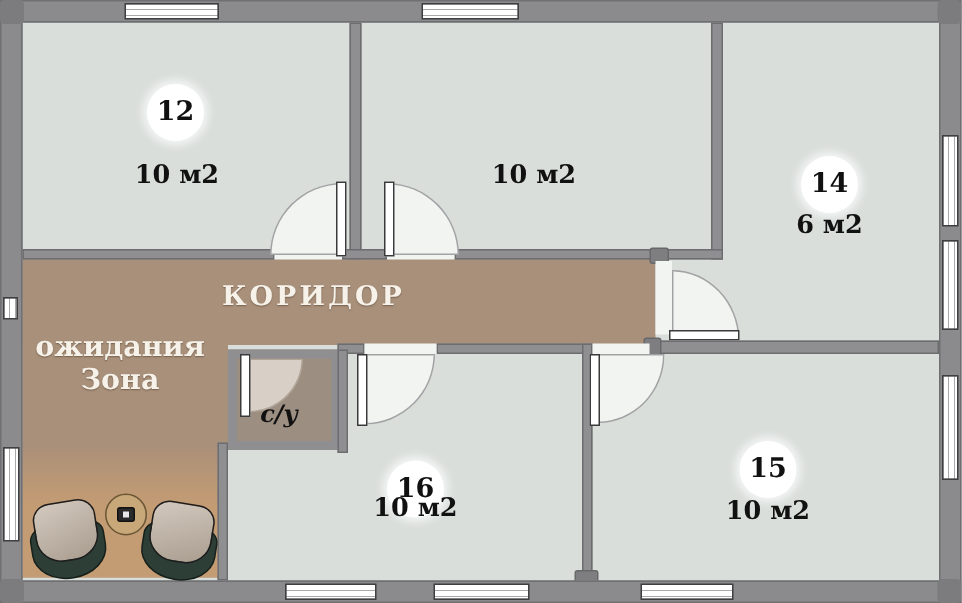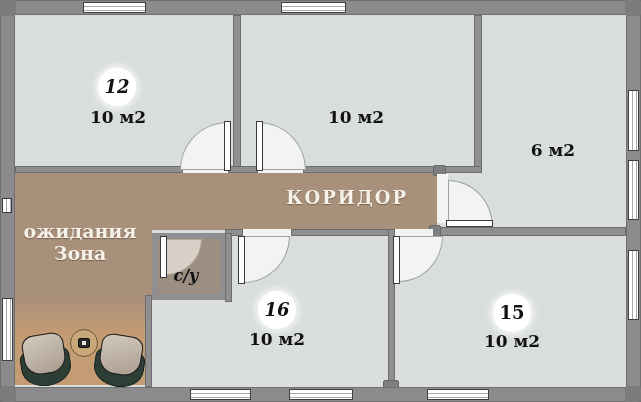--- a/index.html
+++ b/index.html
@@ -21,21 +21,21 @@
   .tr{border-radius:0 100% 0 0;}
   .br{border-radius:0 0 100% 0;}
   .threshold{background:#f2f4f2;}
   .leaf{background:#ffffff;border:1px solid #3a3a3c;}
   .bathroom{background:#9c8e80;border:6px solid #8f8f92;}
   .circle{width:38px;height:38px;border-radius:50%;background:#ffffff;
           box-shadow:0 0 6px 3px rgba(255,255,255,.7);
           text-align:center;line-height:38px;font-weight:bold;font-size:18px;color:#111;}
   .area-label{width:100px;text-align:center;font-weight:bold;font-size:17px;color:#111;}
   .white-label{color:#f6f2ea;font-weight:bold;text-shadow:0 1px 1px rgba(60,40,20,.45);}
-  .corridor-label{width:260px;text-align:right;font-size:18px;letter-spacing:2px;}
+  .corridor-label{width:260px;text-align:left;font-size:18px;letter-spacing:2px;}
   .waiting-label{width:124px;text-align:center;font-size:19px;line-height:22px;}
   .su-label{width:40px;text-align:center;font-size:16px;font-weight:bold;color:#111;}
   .table-top{width:28px;height:28px;border-radius:50%;background:#c8a878;border:1px solid #6b5635;}
   .table-obj{width:12px;height:10px;background:#2a2a2a;border-radius:2px;border:1px solid #111;}
   .table-dot{width:4px;height:4px;background:#e8e8e8;left:3px;top:2px;}
   .chair{width:50px;height:52px;}
   .chair-shell{left:0;top:14px;width:50px;height:38px;background:#2d3e36;
                border-radius:26% 26% 50% 50%;border:1px solid #16201b;}
   .chair-cushion{left:4px;top:0;width:42px;height:40px;
                  background:linear-gradient(160deg,#d3c9be 0%,#a99c8f 100%);
@@ -102,31 +102,32 @@
   <div class="win-v" style="left:628px;top:160px;width:11px;height:60px;"></div>
   <div class="win-v" style="left:628px;top:250px;width:11px;height:70px;"></div>
 
   <div class="leaf" style="left:224px;top:121px;width:7px;height:50px;"></div>
   <div class="leaf" style="left:256px;top:121px;width:7px;height:50px;"></div>
   <div class="leaf" style="left:446px;top:220px;width:47px;height:7px;"></div>
   <div class="leaf" style="left:393px;top:236px;width:7px;height:48px;"></div>
   <div class="leaf" style="left:238px;top:236px;width:7px;height:48px;"></div>
   <div class="leaf" style="left:160px;top:236px;width:7px;height:42px;"></div>
 
-  <div class="circle" style="left:98px;top:68px;font-style:italic;"><span style="position:static;">12</span></div>
+  <div class="circle" style="left:98px;top:56px;"><span style="position:static;">12</span></div>
   <div class="area-label" style="left:68px;top:107px;">10 м2</div>
 
   <div class="area-label" style="left:306px;top:107px;">10 м2</div>
 
+  <div class="circle" style="left:534px;top:104px;"><span style="position:static;">14</span></div>
   <div class="area-label" style="left:503px;top:140px;">6 м2</div>
 
   <div class="circle" style="left:493px;top:294px;"><span style="position:static;">15</span></div>
   <div class="area-label" style="left:462px;top:331px;">10 м2</div>
 
-  <div class="circle" style="left:258px;top:291px;font-style:italic;"><span style="position:static;">16</span></div>
+  <div class="circle" style="left:258px;top:307px;"><span style="position:static;">16</span></div>
   <div class="area-label" style="left:227px;top:329px;">10 м2</div>
 
   <div class="white-label corridor-label" style="left:148px;top:187px;">КОРИДОР</div>
 
   <div class="white-label waiting-label" style="left:18px;top:220px;">
     <div style="position:static;">ожидания</div>
     <div style="position:static;">Зона</div>
   </div>
 
   <div class="su-label" style="left:166px;top:266px;font-style:italic;">с/у</div>

